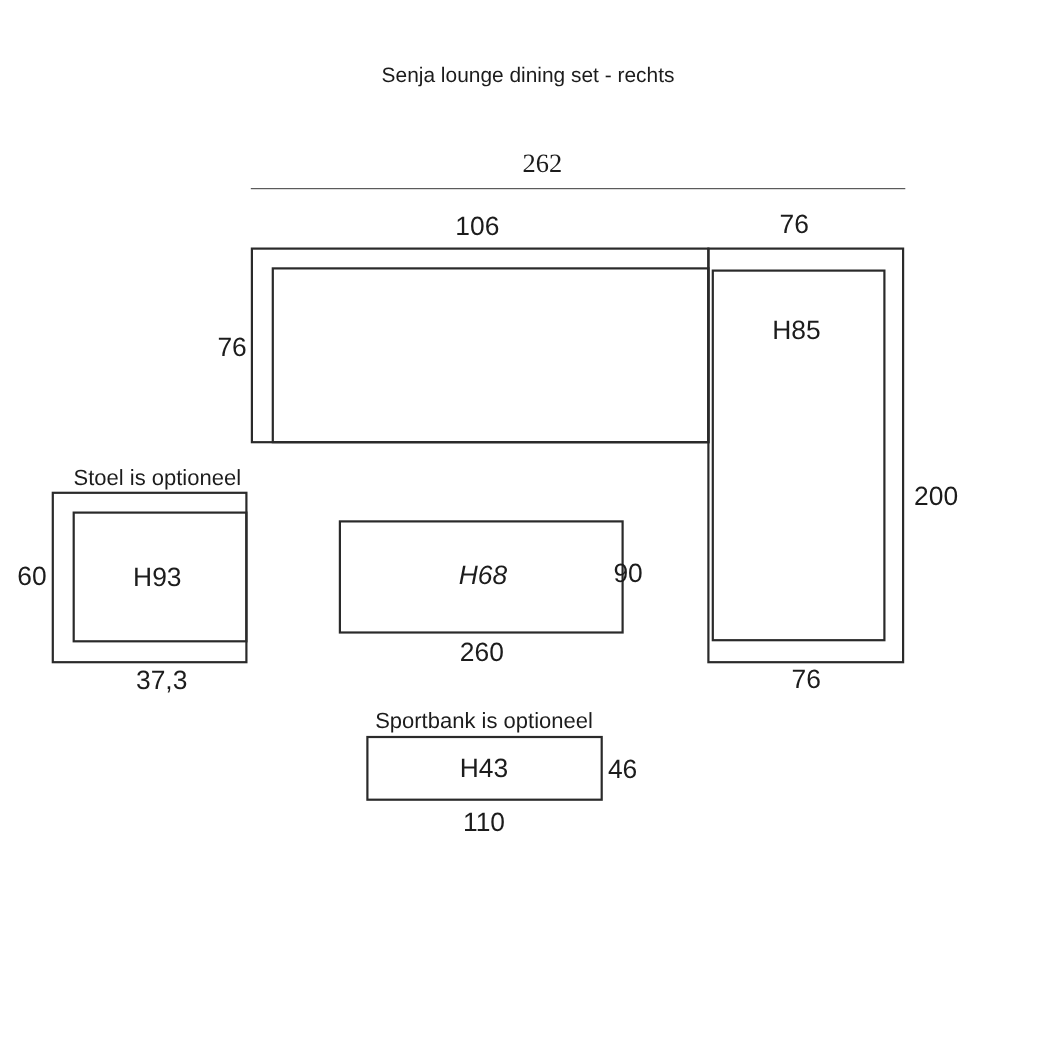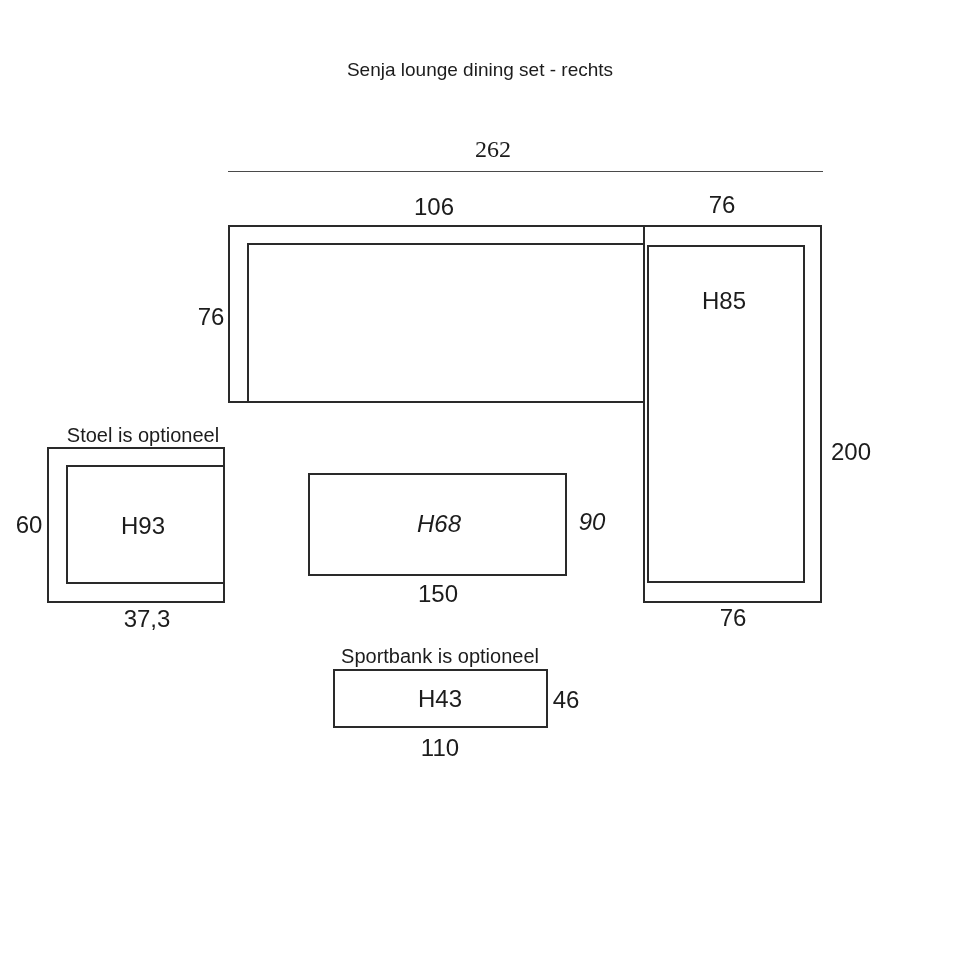--- a/index.html
+++ b/index.html
@@ -67,22 +67,22 @@
 
   <div class="lbl caption" style="left:143px; top:435px;">Stoel is optioneel</div>
   <div class="rect" style="left:47px; top:447px; width:178px; height:156px;"></div>
   <div class="rect" style="left:66px; top:465px; width:159px; height:119px;"></div>
   <div class="lbl" style="left:29px; top:525px;">60</div>
   <div class="lbl" style="left:143px; top:526px;">H93</div>
   <div class="lbl" style="left:147px; top:619px;">37,3</div>
 
   <div class="rect" style="left:308px; top:473px; width:259px; height:103px;"></div>
   <div class="lbl" style="left:439px; top:524px;font-style:italic;">H68</div>
-  <div class="lbl" style="left:592px; top:522px;font-style:italic;">90</div>
-  <div class="lbl" style="left:438px; top:594px;">150</div>
+  <div class="lbl" style="left:571px; top:522px;">90</div>
+  <div class="lbl" style="left:438px; top:594px;">260</div>
 
   <div class="lbl caption" style="left:440px; top:656px;">Sportbank is optioneel</div>
   <div class="rect" style="left:333px; top:669px; width:215px; height:59px;"></div>
   <div class="lbl" style="left:440px; top:699px;">H43</div>
   <div class="lbl" style="left:566px; top:700px;">46</div>
   <div class="lbl" style="left:440px; top:748px;">110</div>
 
 </div>
 
 </body></html>

